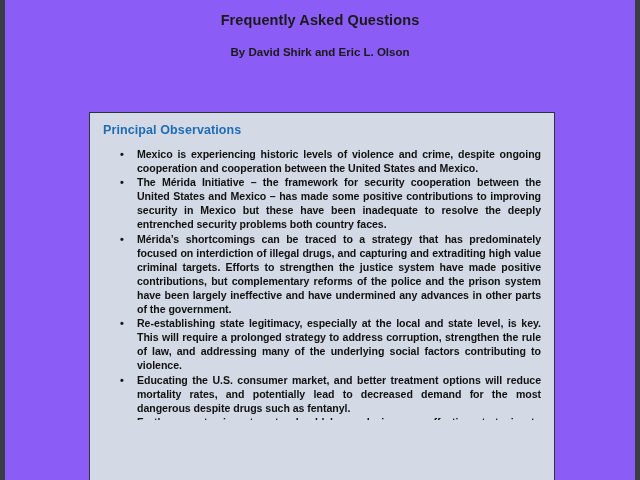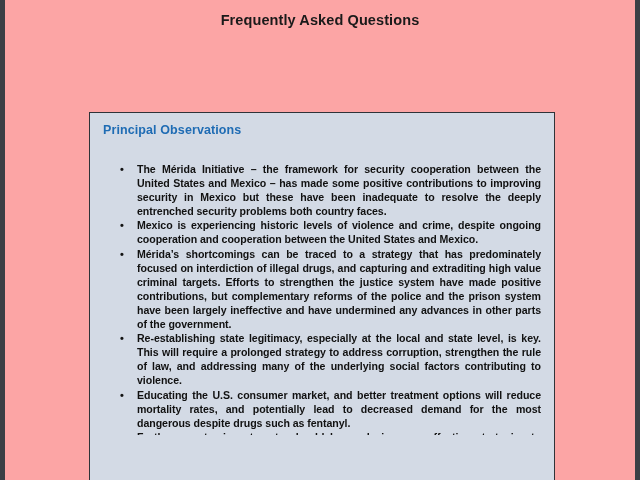--- a/index.html
+++ b/index.html
@@ -22,21 +22,21 @@
     background: #3b3f45;
     overflow: hidden;
   }
 
   #page {
     position: absolute;
     left: 5px;
     top: 0;
     width: 630px;
     height: 480px;
-    background: #fca5a5;
+    background: #8b5cf6;
     overflow: hidden;
   }
 
   
   .doc-header {
     padding-top: 11px;
     text-align: center;
   }
   .doc-title {
     font-size: 14.5px;
@@ -71,21 +71,21 @@
     border: 1.3px solid #2f3338;
     box-sizing: border-box;
     padding: 9px 13px 0 13px;
     overflow: hidden;
   }
   .callout-title {
     color: #1f6cb4;
     font-size: 12.5px;
     font-weight: bold;
     line-height: 16px;
-    margin-bottom: 24px;
+    margin-bottom: 9px;
     letter-spacing: 0.1px;
   }
 
   .bullet-list {
     list-style: none;
     margin: 0;
     padding: 0;
   }
   .bullet-item {
     position: relative;
@@ -114,28 +114,29 @@
   }
 </style>
 </head>
 <body>
 
 <div id="viewer">
   <div id="page">
 
     <div class="doc-header">
       <div class="doc-title">Frequently Asked Questions</div>
+      <div class="doc-authors">By David Shirk and Eric L. Olson</div>
     </div>
 
     <div class="callout">
       <div class="callout-title">Principal Observations</div>
 
       <ul class="bullet-list">
+        <li class="bullet-item">Mexico is experiencing historic levels of violence and crime, despite ongoing cooperation and cooperation between the United States and Mexico.</li>
         <li class="bullet-item">The Mérida Initiative – the framework for security cooperation between the United States and Mexico – has made some positive contributions to improving security in Mexico but these have been inadequate to resolve the deeply entrenched security problems both country faces.</li>
-        <li class="bullet-item">Mexico is experiencing historic levels of violence and crime, despite ongoing cooperation and cooperation between the United States and Mexico.</li>
         <li class="bullet-item">Mérida’s shortcomings can be traced to a strategy that has predominately focused on interdiction of illegal drugs, and capturing and extraditing high value criminal targets.  Efforts to strengthen the justice system have made positive contributions, but complementary reforms of the police and the prison system have been largely ineffective and have undermined any advances in other parts of the government.</li>
         <li class="bullet-item">Re-establishing state legitimacy, especially at the local and state level, is key. This will require a prolonged strategy to address corruption, strengthen the rule of law, and addressing many of the underlying social factors contributing to violence.</li>
         <li class="bullet-item">Educating the U.S. consumer market, and better treatment options will reduce mortality rates, and potentially lead to decreased demand for the most dangerous despite drugs such as fentanyl.</li>
         <li class="bullet-item clipped">Further, greater investments should be made in more effective strategies to reduce the flow</li>
       </ul>
     </div>
 
   </div>
 </div>
 

